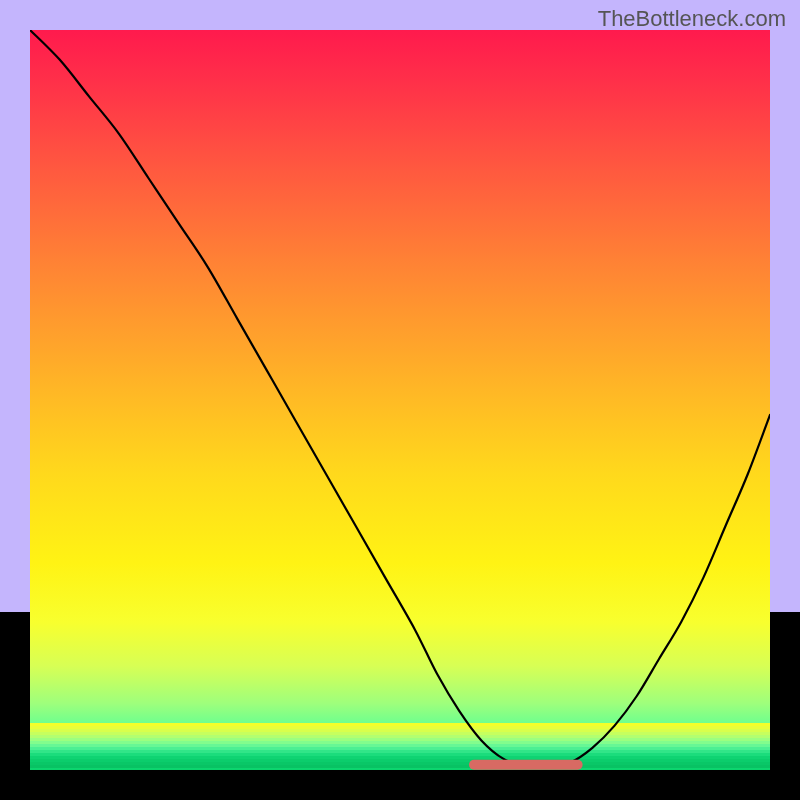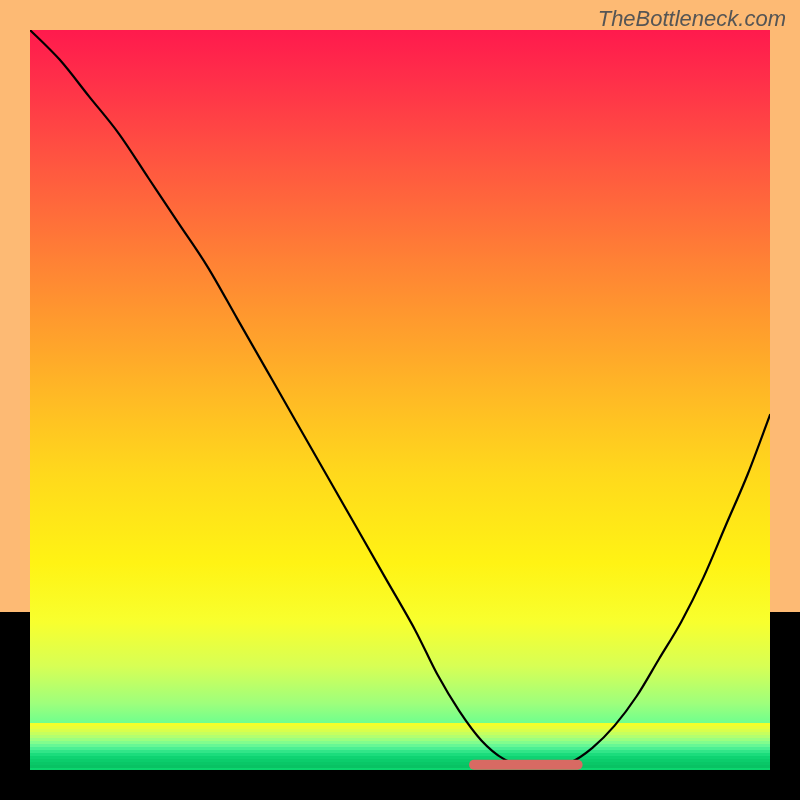--- a/index.html
+++ b/index.html
@@ -8,22 +8,21 @@
     width: 800px;
     height: 800px;
     background: #000;
     overflow: hidden;
     font-family: Arial, Helvetica, sans-serif;
   }
   .stage {
     position: relative;
     width: 800px;
     height: 612px;
-    background: #fdba74;
-    font-style: italic;
+    background: #c4b5fd;
   }
   .watermark {
     position: absolute;
     top: 6px;
     right: 14px;
     color: #555;
     font-size: 22px;
     font-weight: 400;
     z-index: 30;
     user-select: none;

